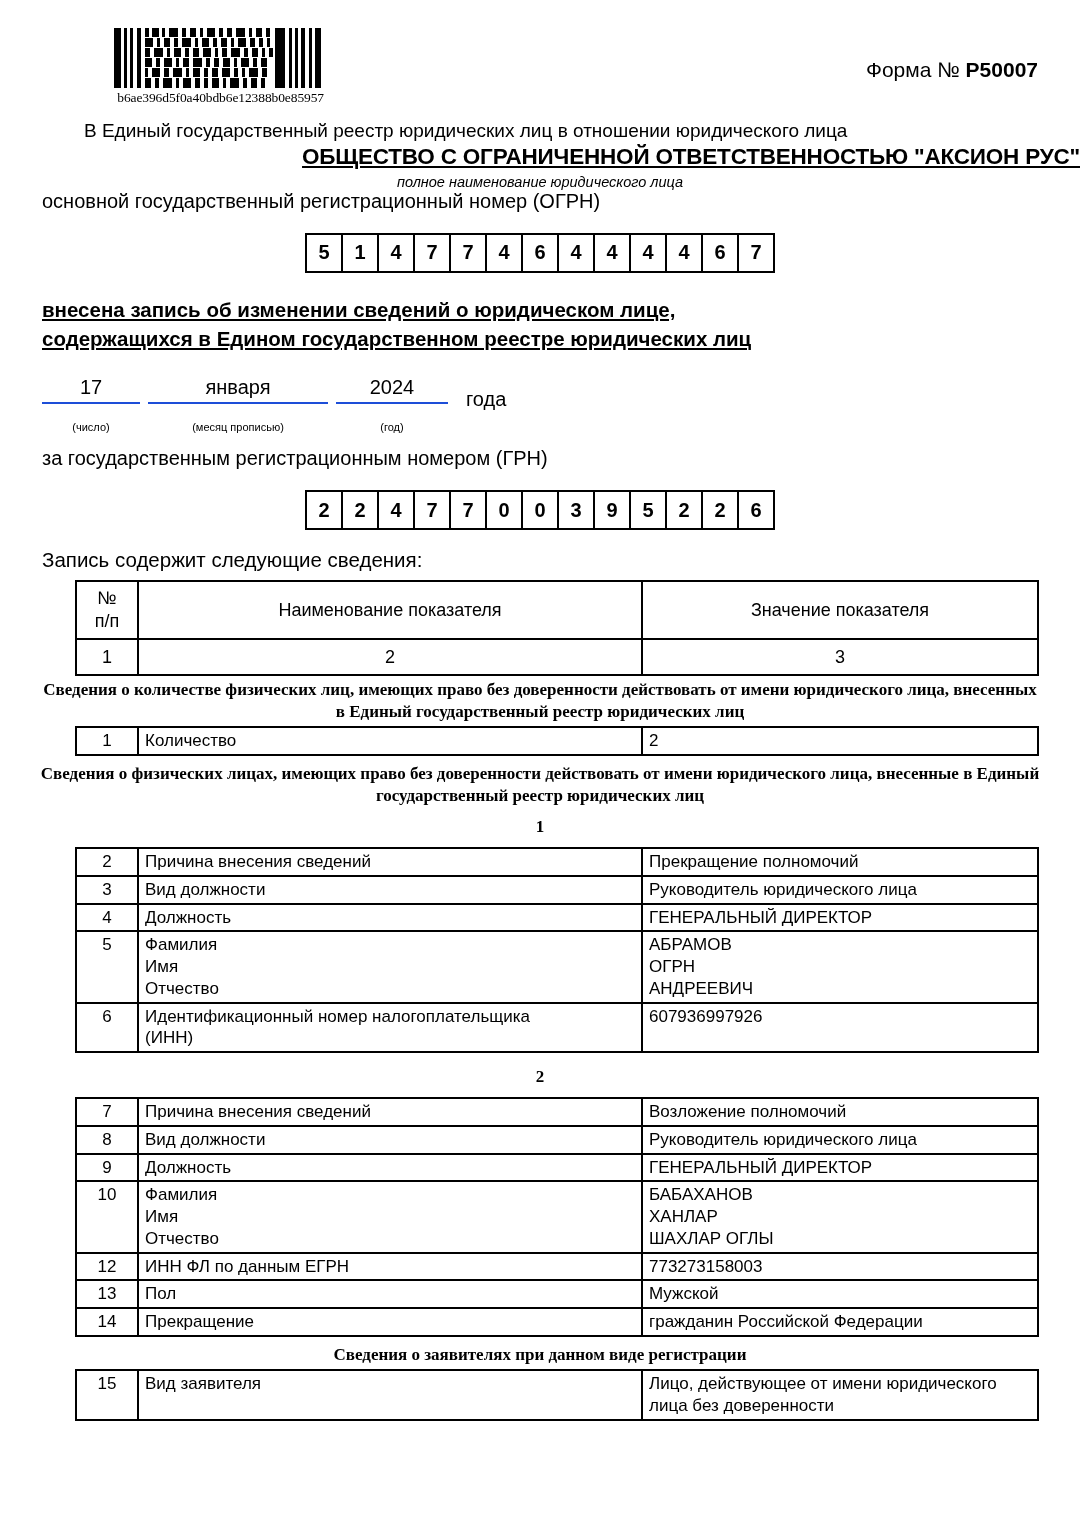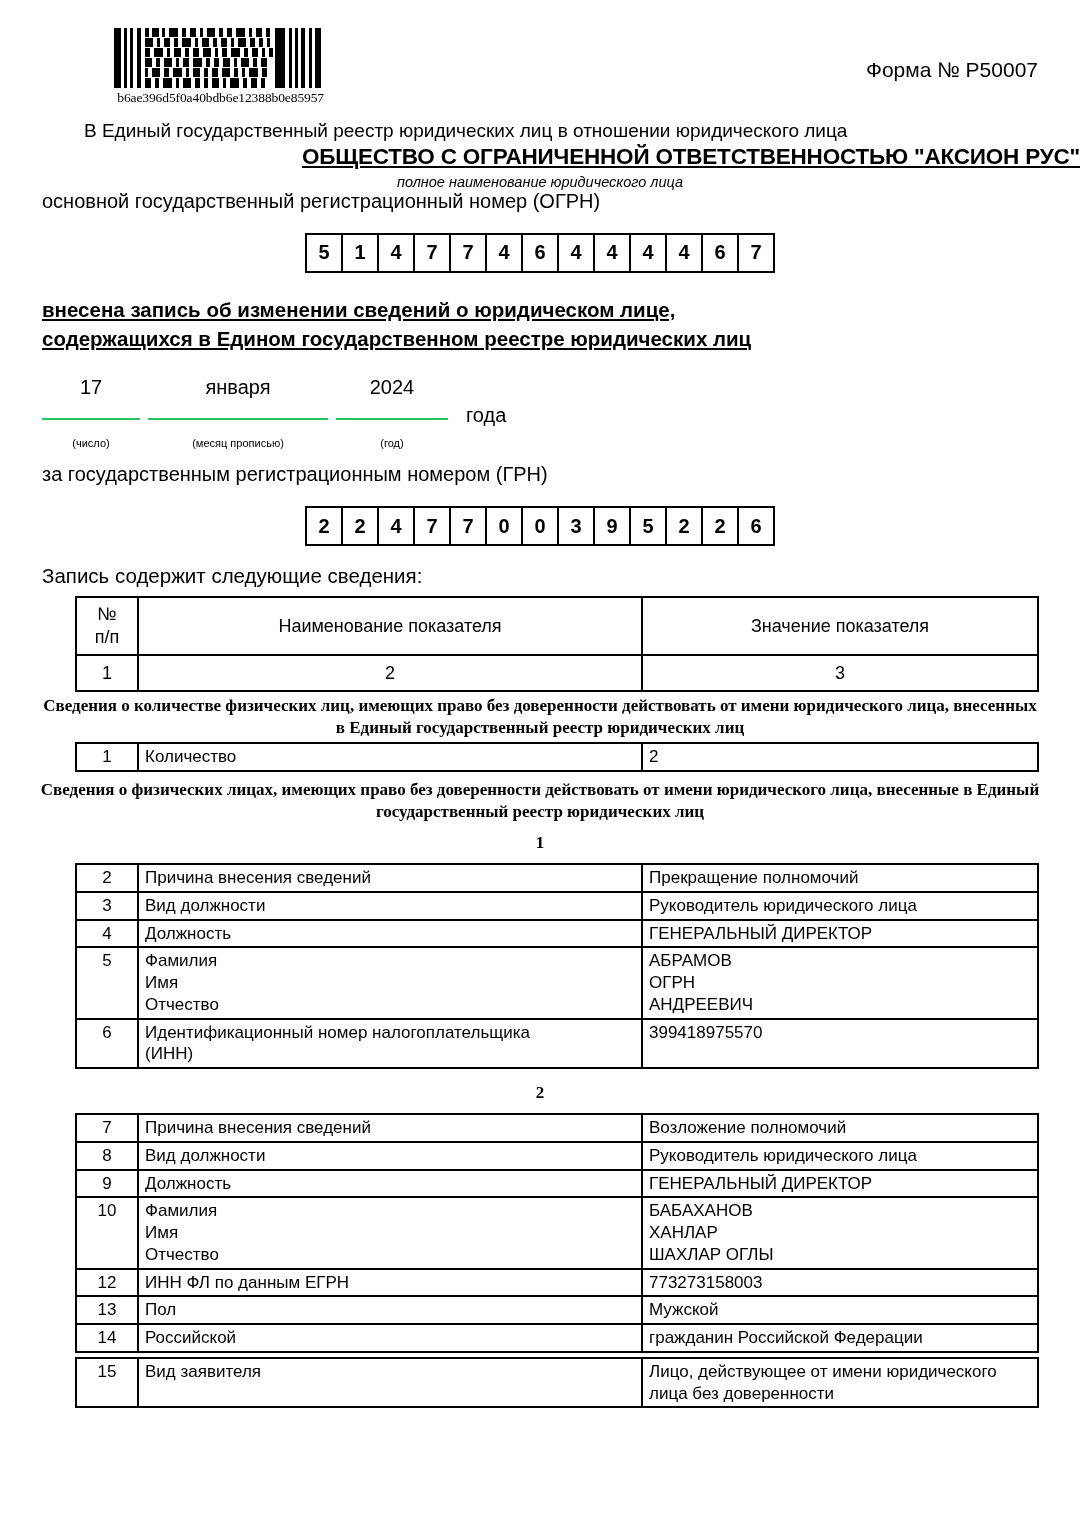--- a/index.html
+++ b/index.html
@@ -45,21 +45,21 @@
     letter-spacing: -0.1px;
     margin-top: 2px;
     white-space: nowrap;
   }
   .form-no {
     position: absolute;
     right: 42px;
     top: 58px;
     font-size: 21px;
   }
-  .form-no b { font-weight: normal; }
+  .form-no b { font-weight: bold; }
 
   
   .doc-title {
     text-align: center;
     font-size: 22px;
     font-weight: bold;
     line-height: 1.32;
     margin-top: 14px;
   }
   .intro {
@@ -124,22 +124,22 @@
     align-items: flex-end;
     margin: 22px 0 0 42px;
     font-size: 20px;
   }
   .date-seg {
     text-align: center;
     margin-right: 8px;
   }
   .date-seg .val {
     display: block;
-    padding: 0 10px 19px 10px;
-    border-bottom: 2px solid #22c55e;
+    padding: 0 10px 3px 10px;
+    border-bottom: 2px solid #1d4ed8;
     font-size: 20px;
   }
   .date-seg .cap {
     display: block;
     font-size: 11px;
     padding-top: 17px;
     text-align: center;
   }
   .date-seg.d0 .val { min-width: 78px; }
   .date-seg.d1 .val { min-width: 160px; }
@@ -432,21 +432,21 @@
 Имя
 Отчество</td>
             <td class="col-val multiline">АБРАМОВ
 ОГРН
 АНДРЕЕВИЧ</td>
           </tr>
           <tr>
             <td class="col-no">6</td>
             <td class="col-name multiline">Идентификационный номер налогоплательщика
 (ИНН)</td>
-            <td class="col-val multiline">399418975570</td>
+            <td class="col-val multiline">607936997926</td>
           </tr>
         </tbody>
       </table>
       <div class="spacer-4"></div>
       <div class="block-num">2</div>
       <table class="tbl">
         <tbody>
           <tr>
             <td class="col-no">7</td>
             <td class="col-name multiline">Причина внесения сведений</td>
@@ -476,26 +476,27 @@
             <td class="col-name multiline">ИНН ФЛ по данным ЕГРН</td>
             <td class="col-val multiline">773273158003</td>
           </tr>
           <tr>
             <td class="col-no">13</td>
             <td class="col-name multiline">Пол</td>
             <td class="col-val multiline">Мужской</td>
           </tr>
           <tr>
             <td class="col-no">14</td>
-            <td class="col-name multiline">Российской</td>
+            <td class="col-name multiline">Прекращение</td>
             <td class="col-val multiline">гражданин Российской Федерации</td>
           </tr>
         </tbody>
       </table>
       <div class="spacer-4"></div>
+      <div class="section-cap">Сведения о заявителях при данном виде регистрации</div>
       <table class="tbl">
         <tbody>
           <tr>
             <td class="col-no">15</td>
             <td class="col-name multiline">Вид заявителя</td>
             <td class="col-val multiline">Лицо, действующее от имени юридического лица без доверенности</td>
           </tr>
         </tbody>
       </table>
     </div>

